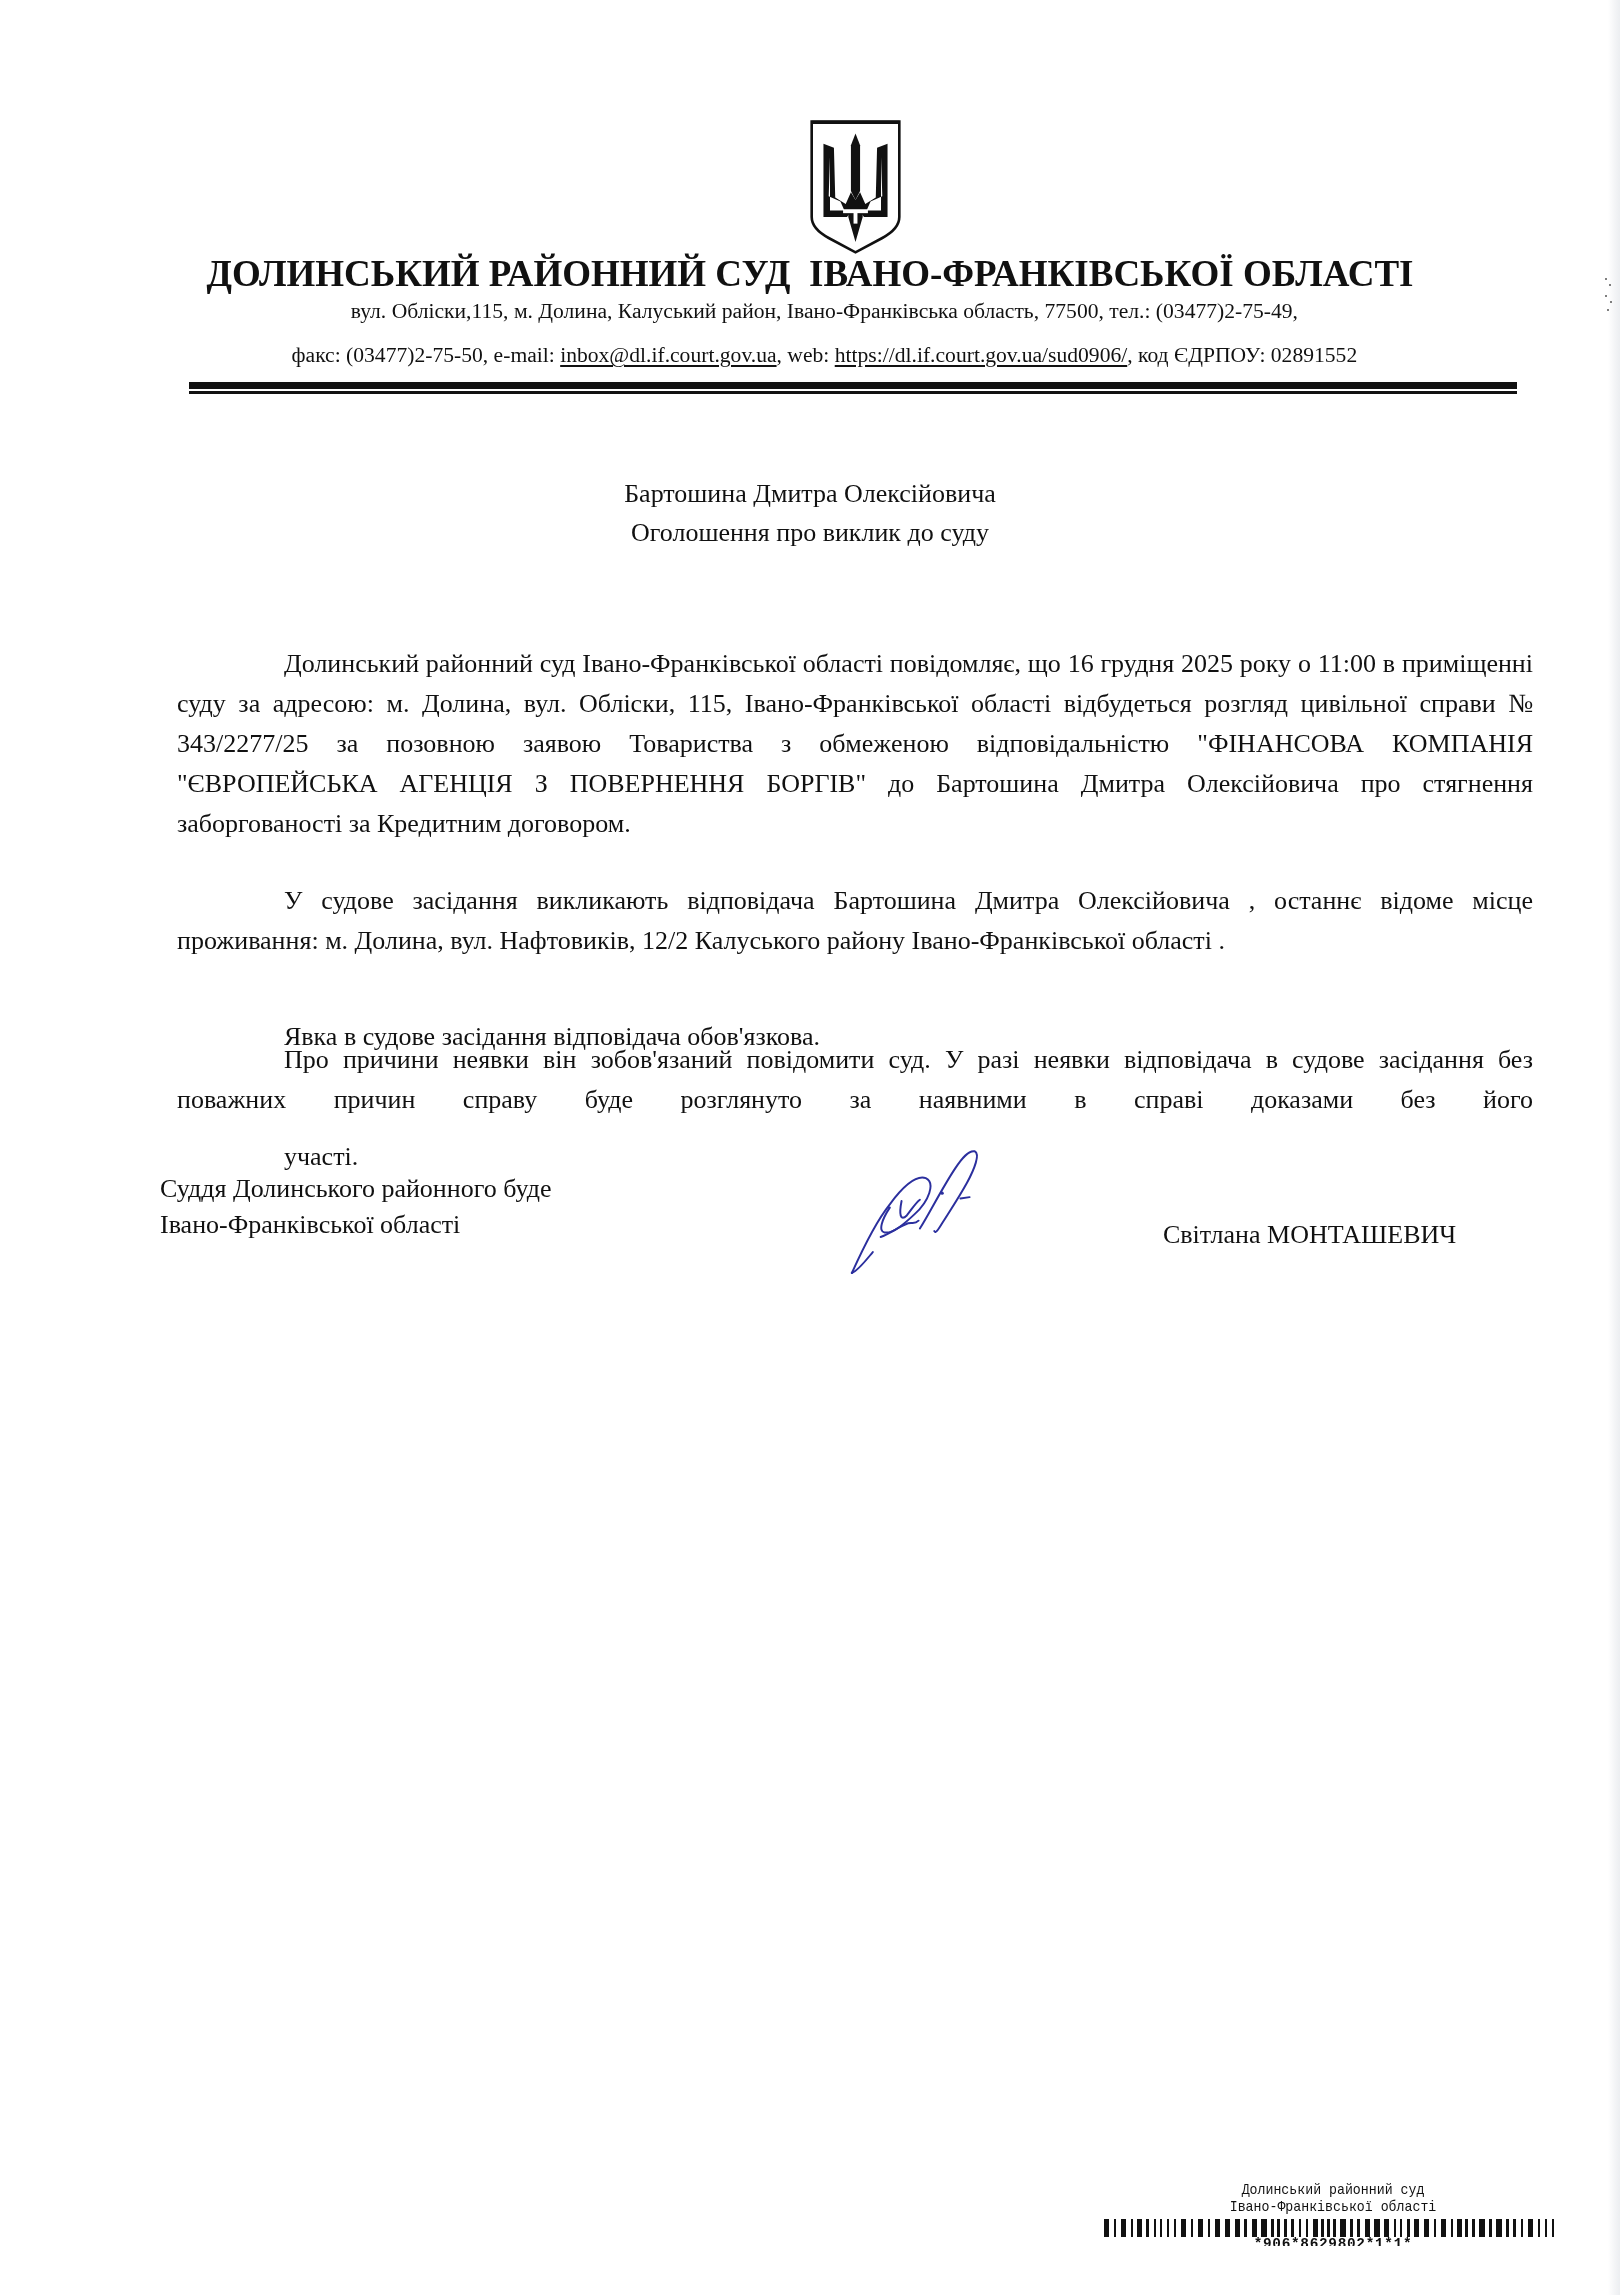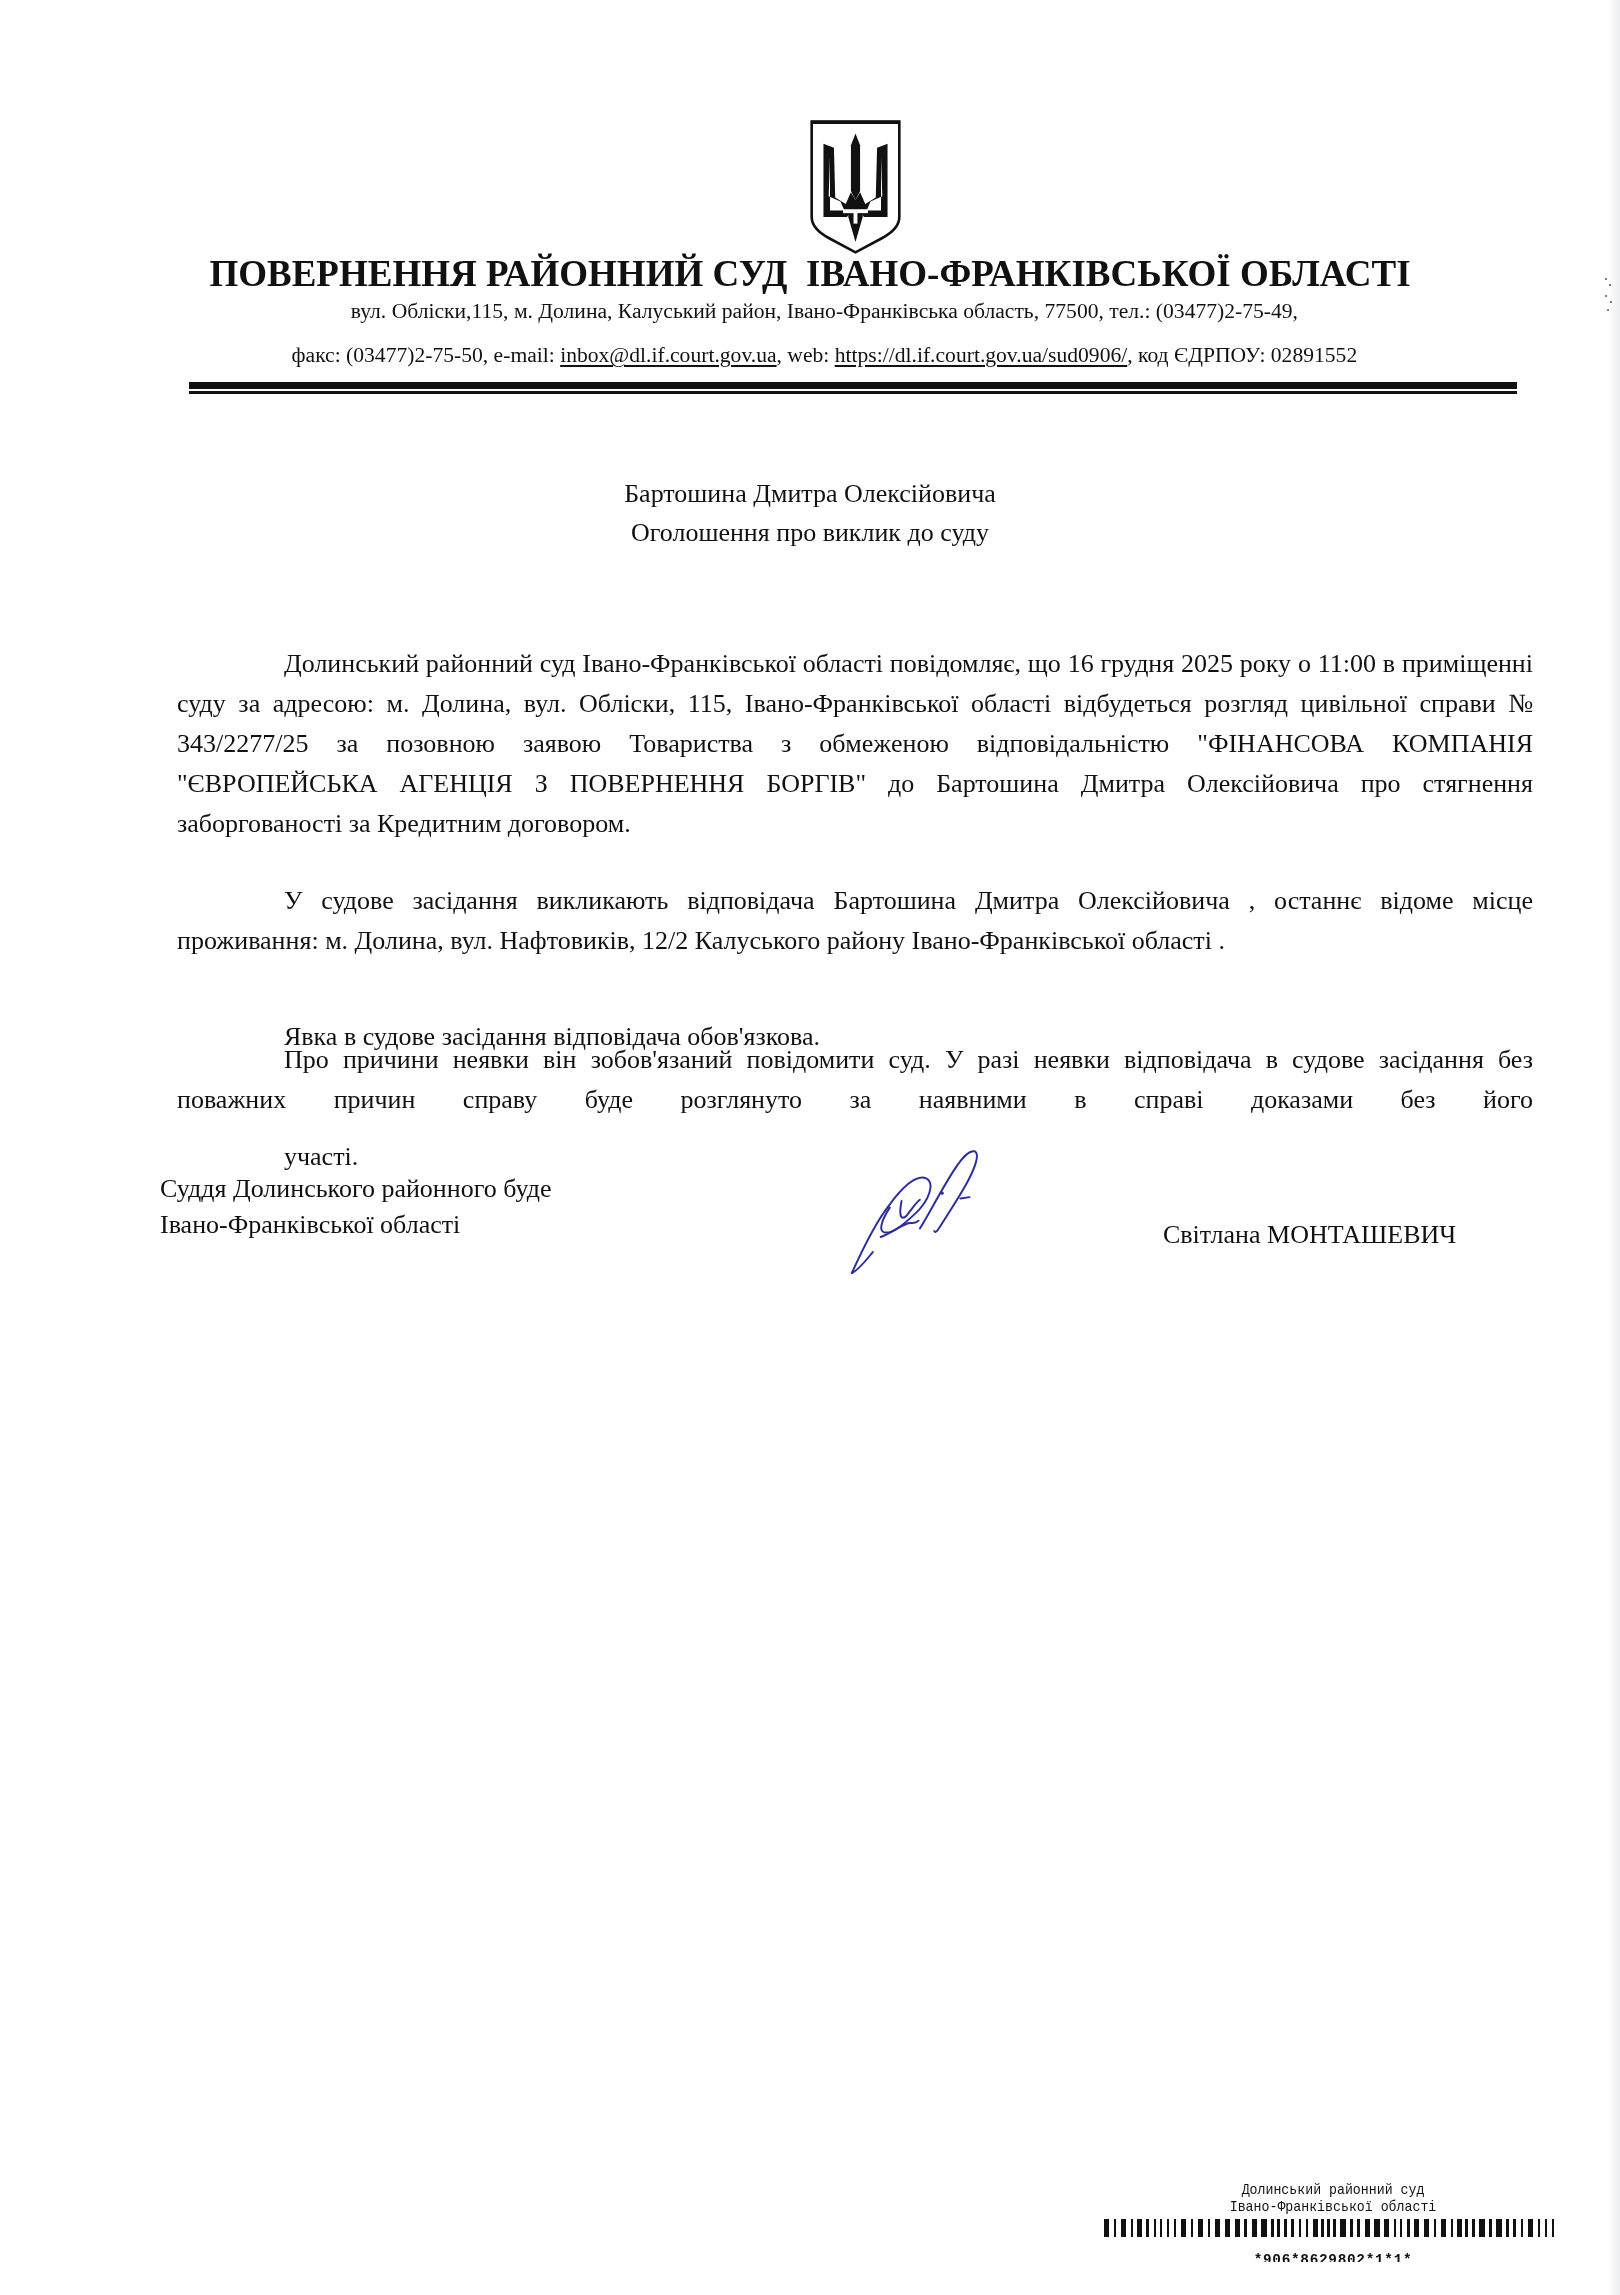--- a/index.html
+++ b/index.html
@@ -175,21 +175,21 @@
       display: block;
       background: #111;
       height: 100%;
     }
     .barcode-text {
       text-align: center;
       font-size: 14.4px;
       line-height: 14.4px;
       font-weight: bold;
       letter-spacing: 0.7px;
-      margin-top: 16px;
+      margin-top: 0;
       color: #111;
       height: 9.2px;
       overflow: hidden;
     }
   </style>
 </head>
 <body>
 
 <div class="page-edge"></div>
 <div class="scan-specks">
@@ -205,21 +205,21 @@
   <line x1="4" y1="5" x2="138" y2="5" stroke="#111" stroke-width="5"></line>
 
   <path d="M71 22 L64 40 L64 110 L71 124 L78 110 L78 40 Z" fill="#111"></path>
   <path d="M22 38 L38 44 L40 120 L56 130 L64 112 L71 124 L78 112 L86 130 L102 120 L104 44 L120 38 L120 150 L84 150 L78 142 L71 160 L64 142 L58 150 L22 150 Z
            M32 58 L32 140 L54 140 L48 126 L30 118 Z M110 58 L110 140 L88 140 L94 126 L112 118 Z" fill="#111" fill-rule="evenodd"></path>
   <path d="M60 132 L71 146 L82 132 L82 150 L71 188 L60 150 Z" fill="#111"></path>
   <rect x="52" y="138" width="38" height="6" fill="#fff"></rect>
   <rect x="68" y="140" width="6" height="20" fill="#fff"></rect>
 </svg>
 
-<div class="court-name">ПОВЕРНЕННЯ РАЙОННИЙ СУД  ІВАНО-ФРАНКІВСЬКОЇ ОБЛАСТІ</div>
+<div class="court-name">ДОЛИНСЬКИЙ РАЙОННИЙ СУД  ІВАНО-ФРАНКІВСЬКОЇ ОБЛАСТІ</div>
 
 <div class="court-contacts line1">вул. Обліски,115, м. Долина, Калуський район, Івано-Франківська область, 77500, тел.: (03477)2-75-49,</div>
 <div class="court-contacts line2"><span>факс: (03477)2-75-50, e-mail: </span><a>inbox@dl.if.court.gov.ua</a><span>, web: </span><a>https://dl.if.court.gov.ua/sud0906/</a><span>, код ЄДРПОУ:  02891552</span></div>
 
 <div class="rule-thick"></div>
 <div class="rule-thin"></div>
 
 <div class="notice-title">
   <div>Бартошина Дмитра Олексійовича</div>
   <div>Оголошення про виклик до суду</div>

